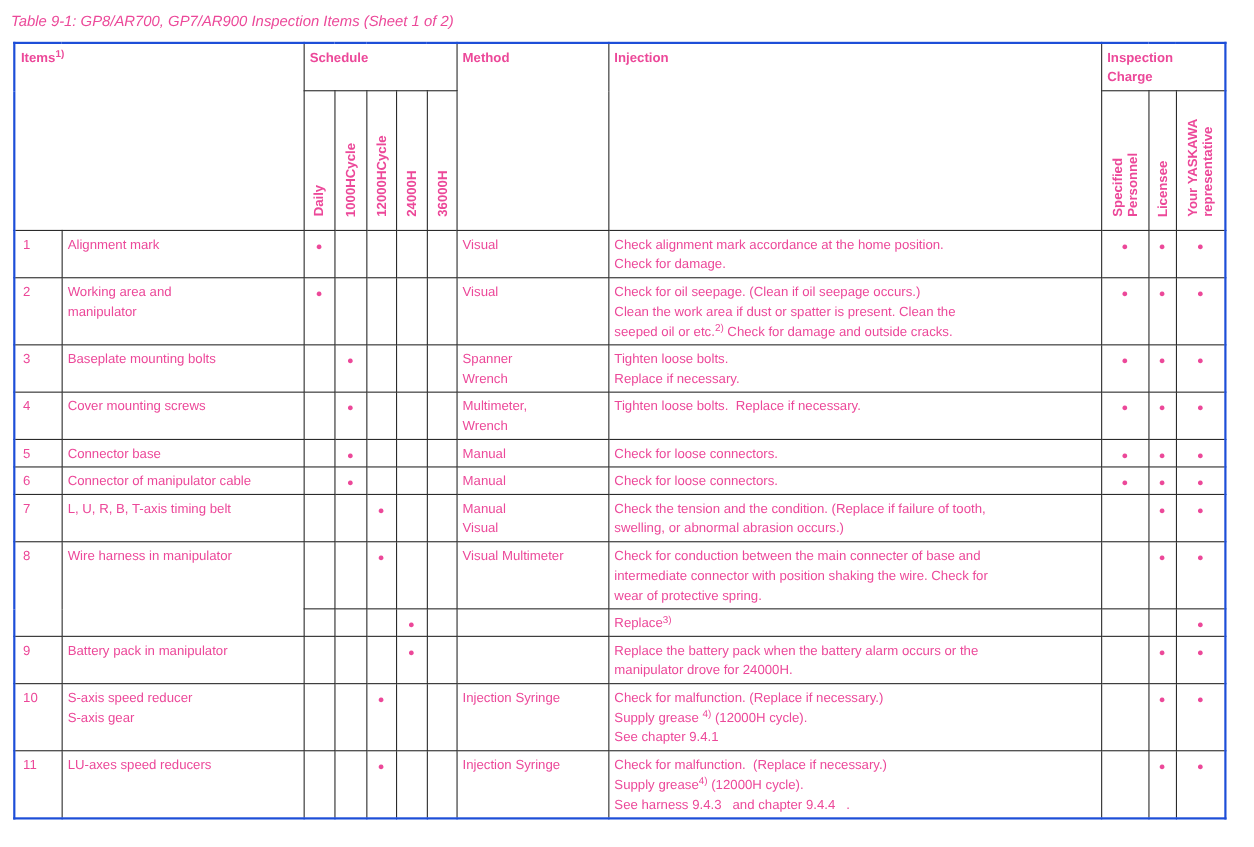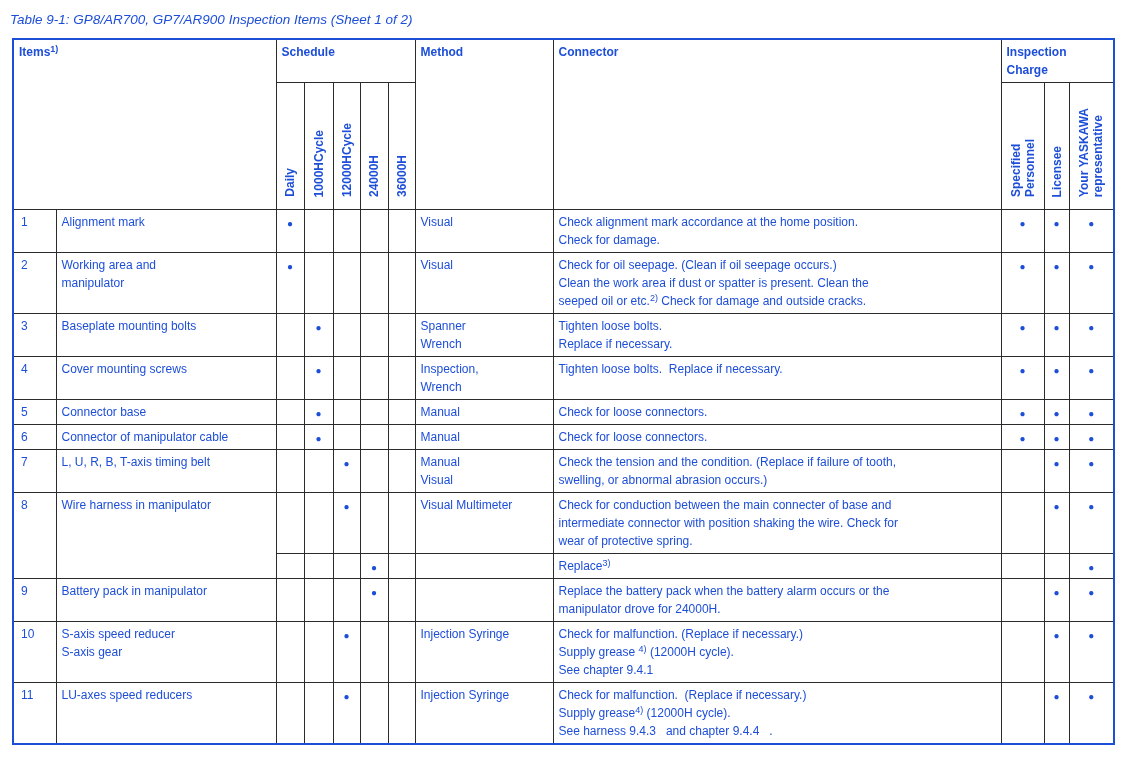--- a/index.html
+++ b/index.html
@@ -1,18 +1,18 @@
 <!DOCTYPE html>
 <html><head>
 <meta charset="utf-8">
 <style>
   html,body{margin:0;padding:0;background:#ffffff;}
   .page{
     width:1140px;height:750px;box-sizing:border-box;
-    background:#fff;color:#1d4ed8;
+    background:#fff;color:#ec4899;
     font-family:"Liberation Sans","DejaVu Sans",sans-serif;
     overflow:hidden;
   }
   .title{
     font-style:italic;font-size:13.5px;line-height:16px;
     margin:12px 0 10px 10px;white-space:pre;
   }
   table.insp{
     border-collapse:collapse;table-layout:fixed;
     margin-left:12px;width:1101px;
@@ -61,21 +61,21 @@
         <col style="width:448px">
       <col style="width:43px">
         <col style="width:25px">
         <col style="width:45px">
     </colgroup>
     <thead>
       <tr class="h1">
         <th colspan="2" rowspan="2"><span>Items</span><sup class="sp">1)</sup></th>
         <th colspan="5">Schedule</th>
         <th rowspan="2">Method</th>
-        <th rowspan="2">Connector</th>
+        <th rowspan="2">Injection</th>
         <th colspan="3">Inspection Charge</th>
       </tr>
       <tr class="h2">
         <th><span class="rot">Daily</span></th>
         <th><span class="rot">1000HCycle</span></th>
         <th><span class="rot">12000HCycle</span></th>
         <th><span class="rot">24000H</span></th>
         <th><span class="rot">36000H</span></th>
         <th><span class="rot">Specified
 Personnel</span></th>
@@ -155,21 +155,21 @@
           <td class="c-num" rowspan="1">4</td>
           <td rowspan="1">
             <div class="ln">Cover mounting screws</div>
           </td>
           <td class="dotc"></td>
           <td class="dotc"><span class="dot">●</span></td>
           <td class="dotc"></td>
           <td class="dotc"></td>
           <td class="dotc"></td>
           <td>
-            <div class="ln">Inspection,</div>
+            <div class="ln">Multimeter,</div>
             <div class="ln">Wrench</div>
           </td>
           <td>
             <div class="ln">Tighten loose bolts.  Replace if necessary.</div>
           </td>
           <td class="dotc"><span class="dot">●</span></td>
           <td class="dotc"><span class="dot">●</span></td>
           <td class="dotc"><span class="dot">●</span></td>
         </tr>
         <tr>

